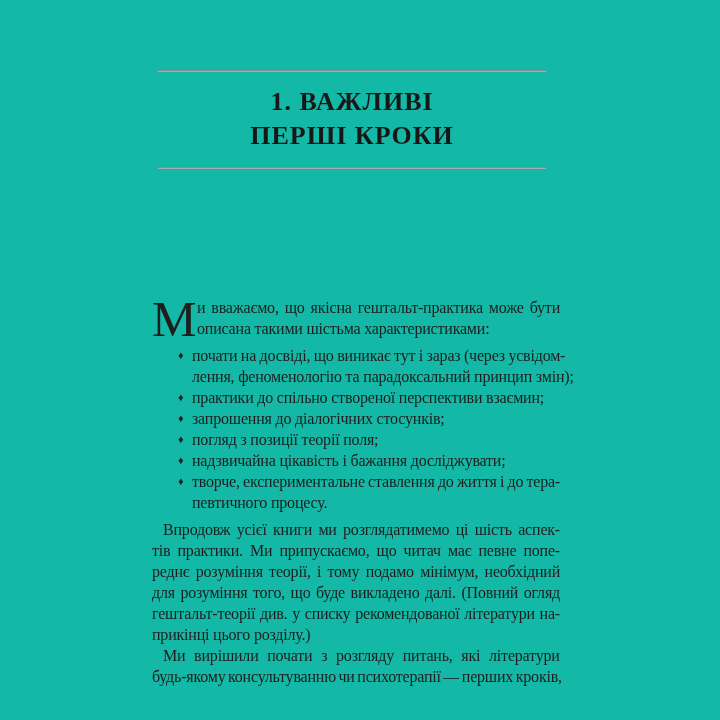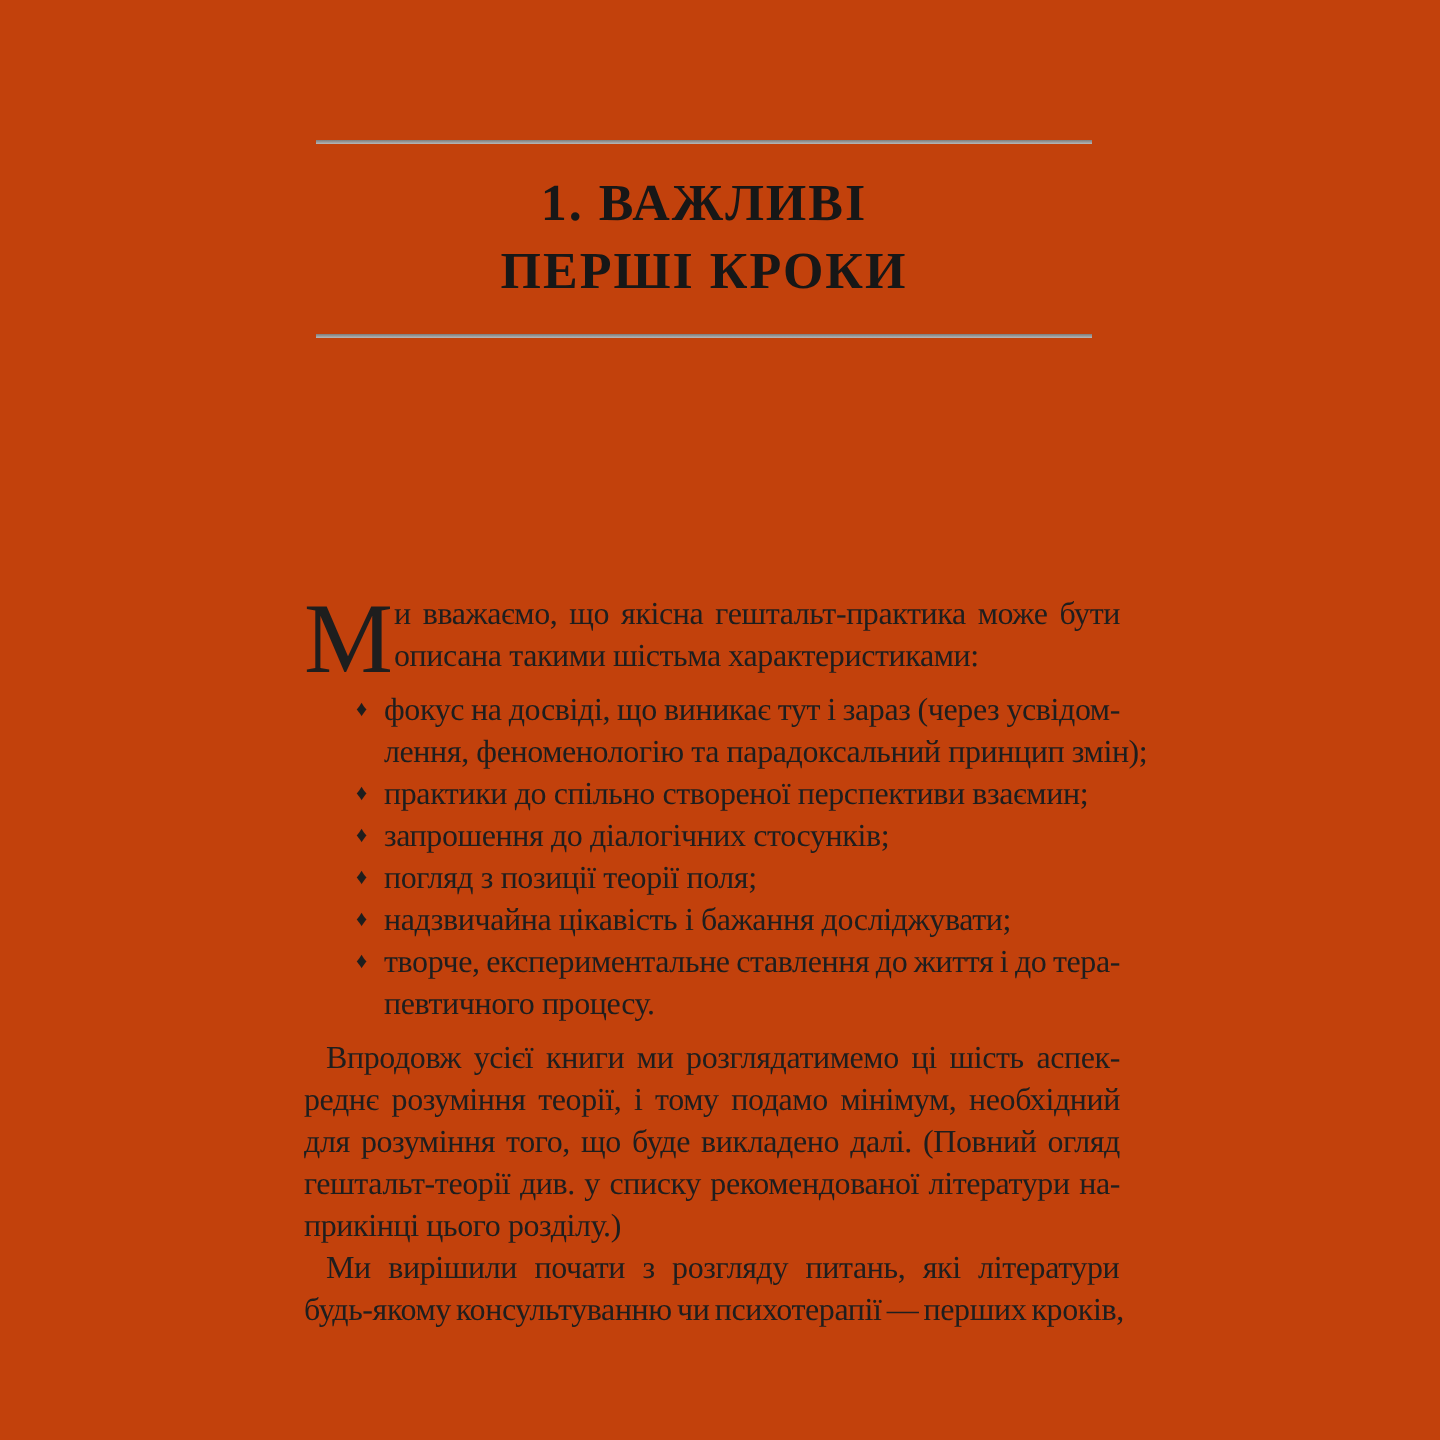--- a/index.html
+++ b/index.html
@@ -6,21 +6,21 @@
     margin: 0;
     padding: 0;
     background: #ffffff;
   }
   .page {
     position: relative;
     width: 720px;
     height: 720px;
     box-sizing: border-box;
     padding: 70px 160px 0 152px;
-    background: #c2410c;
+    background: #14b8a6;
     font-family: "Liberation Serif", "DejaVu Serif", serif;
     color: #1e1e1e;
     overflow: hidden;
   }
   
   .chapter-header {
     margin-left: 6px;
     width: 388px;
   }
   .rule {
@@ -100,21 +100,21 @@
       <div class="lines">
           <div class="jline" style="word-spacing: 2.17448px;"><span class="jtext">и вважаємо, що якісна гештальт-практика може бути</span></div>
           <div class="jline"><span class="jtext">описана такими шістьма характеристиками:</span></div>
         </div>
     </div>
 
     <ul class="bullet-list">
       <li class="bullet-item">
         <span class="bullet">♦</span>
         <div class="lines">
-            <div class="jline" style="word-spacing: -0.258681px;"><span class="jtext">фокус на досвіді, що виникає тут і зараз (через усвідом-</span></div>
+            <div class="jline" style="word-spacing: -0.258681px;"><span class="jtext">почати на досвіді, що виникає тут і зараз (через усвідом-</span></div>
             <div class="jline"><span class="jtext">лення, феноменологію та парадоксальний принцип змін);</span></div>
           </div>
       </li>
       <li class="bullet-item">
         <span class="bullet">♦</span>
         <div class="lines">
             <div class="jline"><span class="jtext">практики до спільно створеної перспективи взаємин;</span></div>
           </div>
       </li>
       <li class="bullet-item">
@@ -140,20 +140,21 @@
         <div class="lines">
             <div class="jline" style="word-spacing: -0.524554px; text-align: right;"><span class="jtext">творче, експериментальне ставлення до життя і до тера-</span></div>
             <div class="jline"><span class="jtext">певтичного процесу.</span></div>
           </div>
       </li>
     </ul>
 
     <div class="para indent">
       <div class="lines">
           <div class="jline" style="word-spacing: 2.55357px;"><span class="jtext">Впродовж усієї книги ми розглядатимемо ці шість аспек-</span></div>
+          <div class="jline" style="word-spacing: 3.30469px;"><span class="jtext">тів практики. Ми припускаємо, що читач має певне попе-</span></div>
           <div class="jline" style="word-spacing: 2.50223px;"><span class="jtext">реднє розуміння теорії, і тому подамо мінімум, необхідний</span></div>
           <div class="jline" style="word-spacing: 1.76172px;"><span class="jtext">для розуміння того, що буде викладено далі. (Повний огляд</span></div>
           <div class="jline" style="word-spacing: 0.966146px; text-align: center;"><span class="jtext">гештальт-теорії див. у списку рекомендованої літератури на-</span></div>
           <div class="jline"><span class="jtext">прикінці цього розділу.)</span></div>
         </div>
     </div>
 
     <div class="para indent">
       <div class="lines">
           <div class="jline" style="word-spacing: 4.9308px;"><span class="jtext">Ми вирішили почати з розгляду питань, які літератури</span></div>

